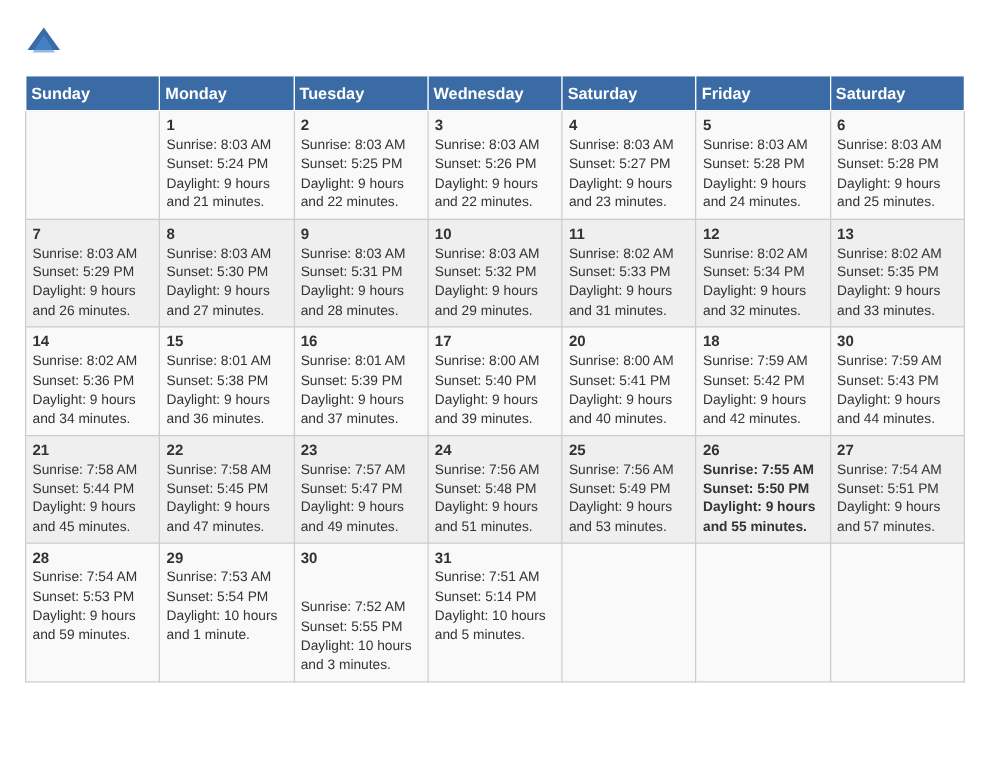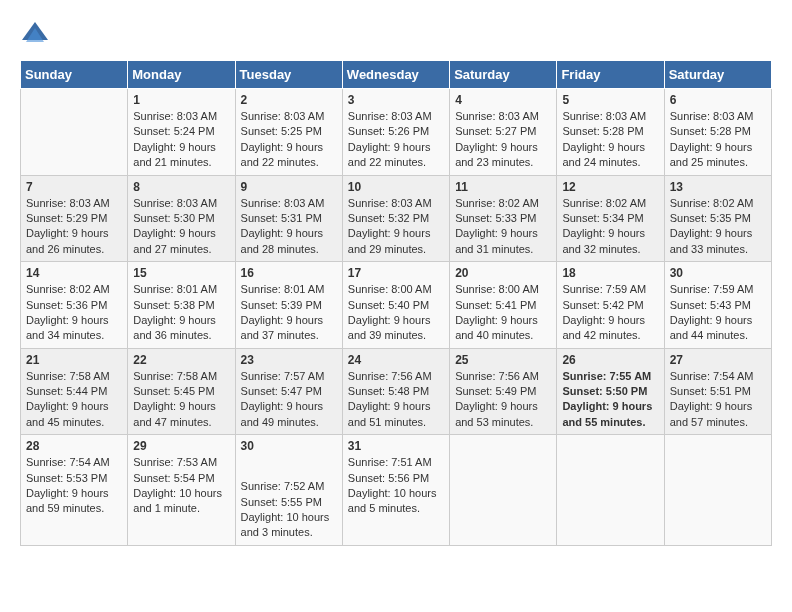--- a/index.html
+++ b/index.html
@@ -341,21 +341,21 @@
         <td>
           <span class="day-num">30</span>
           <div class="day-info" style="white-space: pre-line; margin-top: 26px;">Sunrise: 7:52 AM
 Sunset: 5:55 PM
 Daylight: 10 hours
 and 3 minutes.</div>
         </td>
         <td>
           <span class="day-num">31</span>
           <div class="day-info" style="white-space: pre-line;">Sunrise: 7:51 AM
-Sunset: 5:56 PM
+Sunset: 5:14 PM
 Daylight: 10 hours
 and 5 minutes.</div>
         </td>
         <td></td>
         <td></td>
         <td></td>
       </tr>
     </tbody>
 </table>
 

